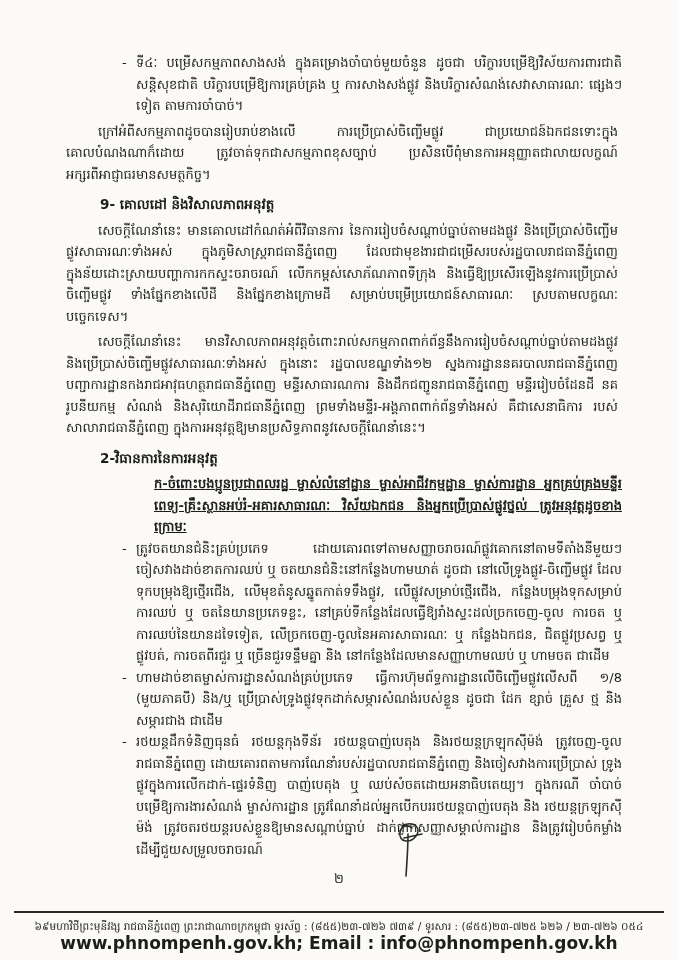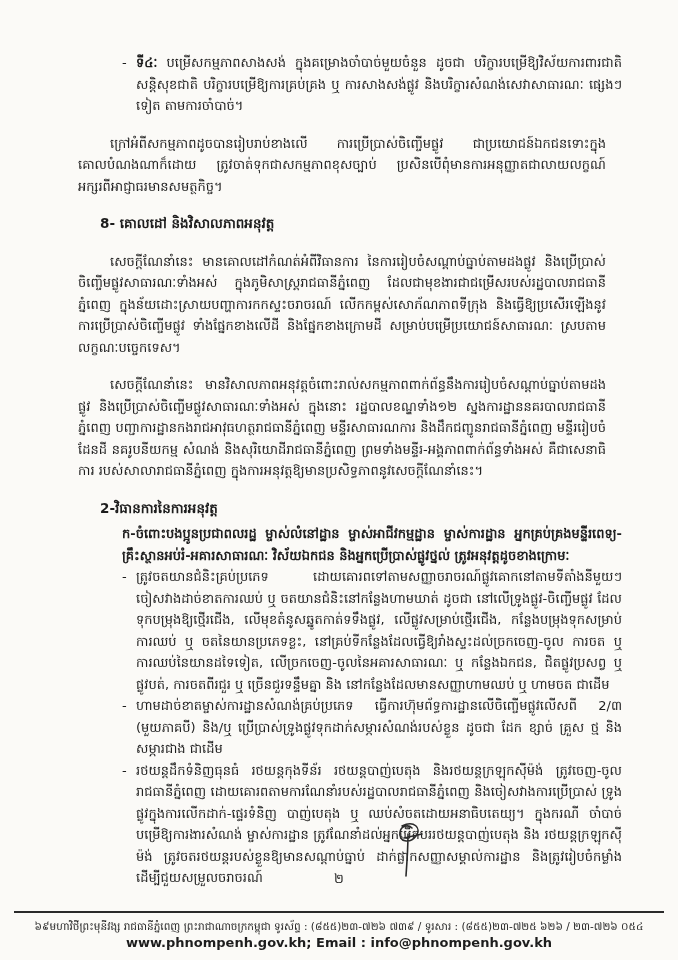--- a/index.html
+++ b/index.html
@@ -15,45 +15,46 @@
   }
   .content{
     position:absolute;
     left:62px;top:52px;
     width:560px;
     font-size:13px;
     line-height:21.5px;
     text-align:justify;
   }
   .para{
-    margin:16px;
+    margin:4px;
     text-indent:32px;
   }
   .bullet-row{
     display:flex;
     align-items:flex-start;
   }
   .bullet-row .marker{
     flex:0 0 14px;
     text-align:left;
   }
   .bullet-row .btext{
     flex:1;
   }
   .t4-block{margin-left:60px;}
-  .t4-block .btext b{font-weight:bold;}
+  .t4-block .btext b{font-weight:normal;}
   .sec-heading{
     margin:9px 0 4px 38px;
     font-size:13.5px;
     font-weight:bold;
     text-align:left;
   }
   .sub-k{
-    margin:0 0 0 60px;
+    margin:0 0 0 92px;
     font-weight:bold;
+    text-decoration:underline;
   }
   .bullets{
     margin:0 0 0 60px;
     padding:0;
     list-style:none;
   }
   .bullets .bullet-row{margin:0;}
   b.inline-bold{font-weight:normal;}
   .handwritten-initial{
     position:absolute;
@@ -78,21 +79,21 @@
     border-top:2px solid #2a2a2a;
     margin:0 14px 5px 14px;
   }
   .footer-line1{
     font-size:10.5px;
     line-height:16px;
     color:#1d1d1d;
     padding:0 4px;
   }
   .footer-line2{
-    font-size:13px;
+    font-size:17px;
     line-height:18px;
     font-weight:bold;
     color:#1d1d1d;
   }
 </style>
 </head>
 <body>
 
 <div class="page">
   <div class="content">
@@ -100,38 +101,38 @@
     <div class="bullet-row t4-block">
       <span class="marker">-</span>
       <div class="btext">
         <b class="inline-bold">ទី៤ៈ</b>
         <span>បម្រើសកម្មភាពសាងសង់ ក្នុងគម្រោងចាំបាច់មួយចំនួន ដូចជា បរិក្ខារបម្រើឱ្យវិស័យការពារជាតិ សន្តិសុខជាតិ បរិក្ខារបម្រើឱ្យការគ្រប់គ្រង ឬ ការសាងសង់ផ្លូវ និងបរិក្ខារសំណង់សេវាសាធារណៈ ផ្សេងៗទៀត តាមការចាំបាច់។</span>
       </div>
     </div>
 
     <p class="para">ក្រៅអំពីសកម្មភាពដូចបានរៀបរាប់ខាងលើ ការប្រើប្រាស់ចិញ្ចើមផ្លូវ ជាប្រយោជន៍ឯកជនទោះក្នុងគោលបំណងណាក៏ដោយ ត្រូវចាត់ទុកជាសកម្មភាពខុសច្បាប់ ប្រសិនបើពុំមានការអនុញ្ញាតជាលាយលក្ខណ៍អក្សរពីអាជ្ញាធរមានសមត្ថកិច្ច។</p>
 
-    <h3 class="sec-heading">8- គោលដៅ និងវិសាលភាពអនុវត្ត</h3>
+    <h3 class="sec-heading">9- គោលដៅ និងវិសាលភាពអនុវត្ត</h3>
     <p class="para">សេចក្តីណែនាំនេះ មានគោលដៅកំណត់អំពីវិធានការ នៃការរៀបចំសណ្តាប់ធ្នាប់តាមដងផ្លូវ និងប្រើប្រាស់ចិញ្ចើមផ្លូវសាធារណៈទាំងអស់ ក្នុងភូមិសាស្ត្ររាជធានីភ្នំពេញ ដែលជាមុខងារជាជម្រើសរបស់រដ្ឋបាលរាជធានីភ្នំពេញ ក្នុងន័យដោះស្រាយបញ្ហាការកកស្ទះចរាចរណ៍ លើកកម្ពស់សោភ័ណភាពទីក្រុង និងធ្វើឱ្យប្រសើរឡើងនូវការប្រើប្រាស់ចិញ្ចើមផ្លូវ ទាំងផ្នែកខាងលើដី និងផ្នែកខាងក្រោមដី សម្រាប់បម្រើប្រយោជន៍សាធារណៈ ស្របតាមលក្ខណៈបច្ចេកទេស។</p>
     <p class="para">សេចក្តីណែនាំនេះ មានវិសាលភាពអនុវត្តចំពោះរាល់សកម្មភាពពាក់ព័ន្ធនឹងការរៀបចំសណ្តាប់ធ្នាប់តាមដងផ្លូវ និងប្រើប្រាស់ចិញ្ចើមផ្លូវសាធារណៈទាំងអស់ ក្នុងនោះ រដ្ឋបាលខណ្ឌទាំង១២ ស្នងការដ្ឋាននគរបាលរាជធានីភ្នំពេញ បញ្ជាការដ្ឋានកងរាជអាវុធហត្ថរាជធានីភ្នំពេញ មន្ទីរសាធារណការ និងដឹកជញ្ជូនរាជធានីភ្នំពេញ មន្ទីររៀបចំដែនដី នគរូបនីយកម្ម សំណង់ និងសុរិយោដីរាជធានីភ្នំពេញ ព្រមទាំងមន្ទីរ-អង្គភាពពាក់ព័ន្ធទាំងអស់ គឺជាសេនាធិការ របស់សាលារាជធានីភ្នំពេញ ក្នុងការអនុវត្តឱ្យមានប្រសិទ្ធភាពនូវសេចក្តីណែនាំនេះ។</p>
 
     <h3 class="sec-heading">2-វិធានការនៃការអនុវត្ត</h3>
     <div class="sub-k">ក-ចំពោះបងប្អូនប្រជាពលរដ្ឋ ម្ចាស់លំនៅដ្ឋាន ម្ចាស់អាជីវកម្មដ្ឋាន ម្ចាស់ការដ្ឋាន អ្នកគ្រប់គ្រងមន្ទីរពេទ្យ-គ្រឹះស្ថានអប់រំ-អគារសាធារណៈ វិស័យឯកជន និងអ្នកប្រើប្រាស់ផ្លូវថ្នល់ ត្រូវអនុវត្តដូចខាងក្រោមៈ</div>
 
     <ul class="bullets">
       <li class="bullet-row">
         <span class="marker">-</span>
         <div class="btext">
           <span>ត្រូវចតយានជំនិះគ្រប់ប្រភេទ ដោយគោរពទៅតាមសញ្ញាចរាចរណ៍ផ្លូវគោកនៅតាមទីតាំងនីមួយៗ </span><b class="inline-bold">ចៀសវាងដាច់ខាតការឈប់ ឬ ចតយានជំនិះនៅកន្លែងហាមឃាត់</b><span> ដូចជា នៅលើទ្រូងផ្លូវ-ចិញ្ចើមផ្លូវ ដែលទុកបម្រុងឱ្យថ្មើរជើង, លើមុខតំនូសឆ្នូតកាត់ទទឹងផ្លូវ, លើផ្លូវសម្រាប់ថ្មើរជើង, កន្លែងបម្រុងទុកសម្រាប់ការឈប់ ឬ ចតនៃយានប្រភេទខ្លះ, នៅគ្រប់ទីកន្លែងដែលធ្វើឱ្យរាំងស្ទះដល់ច្រកចេញ-ចូល ការចត ឬ ការឈប់នៃយានដទៃទៀត, លើច្រកចេញ-ចូលនៃអគារសាធារណៈ ឬ កន្លែងឯកជន, ជិតផ្លូវប្រសព្វ ឬ ផ្លូវបត់, ការចតពីរជួរ ឬ ច្រើនជួរទន្ទឹមគ្នា និង នៅកន្លែងដែលមានសញ្ញាហាមឈប់ ឬ ហាមចត ជាដើម</span>
         </div>
       </li>
       <li class="bullet-row">
         <span class="marker">-</span>
         <div class="btext">
-          <span>ហាមដាច់ខាតម្ចាស់ការដ្ឋានសំណង់គ្រប់ប្រភេទ ធ្វើការហ៊ុមព័ទ្ធការដ្ឋានលើចិញ្ចើមផ្លូវលើសពី 2/៣ </span><b class="inline-bold">(មួយភាគបី) និង/ឬ</b><span> ប្រើប្រាស់ទ្រូងផ្លូវទុកដាក់សម្ភារសំណង់របស់ខ្លួន ដូចជា ដែក ខ្សាច់ គ្រួស ថ្ម និង សម្ភារជាង ជាដើម</span>
+          <span>ហាមដាច់ខាតម្ចាស់ការដ្ឋានសំណង់គ្រប់ប្រភេទ ធ្វើការហ៊ុមព័ទ្ធការដ្ឋានលើចិញ្ចើមផ្លូវលើសពី ១/8 </span><b class="inline-bold">(មួយភាគបី) និង/ឬ</b><span> ប្រើប្រាស់ទ្រូងផ្លូវទុកដាក់សម្ភារសំណង់របស់ខ្លួន ដូចជា ដែក ខ្សាច់ គ្រួស ថ្ម និង សម្ភារជាង ជាដើម</span>
         </div>
       </li>
       <li class="bullet-row">
         <span class="marker">-</span>
         <div class="btext">
           <span>រថយន្តដឹកទំនិញធុនធំ រថយន្តកុងទីន័រ រថយន្តបាញ់បេតុង និងរថយន្តក្រឡុកស៊ីម៉ង់ ត្រូវចេញ-ចូល រាជធានីភ្នំពេញ ដោយគោរពតាមការណែនាំរបស់រដ្ឋបាលរាជធានីភ្នំពេញ និងចៀសវាងការប្រើប្រាស់ ទ្រូងផ្លូវក្នុងការលើកដាក់-ផ្ទេរទំនិញ បាញ់បេតុង ឬ ឈប់សំចតដោយអនាធិបតេយ្យ។ ក្នុងករណី ចាំបាច់បម្រើឱ្យការងារសំណង់ </span><b class="inline-bold">ម្ចាស់ការដ្ឋាន</b><span> ត្រូវណែនាំដល់អ្នកបើកបររថយន្តបាញ់បេតុង និង រថយន្តក្រឡុកស៊ីម៉ង់ ត្រូវចតរថយន្តរបស់ខ្លួនឱ្យមានសណ្តាប់ធ្នាប់ ដាក់ផ្លាកសញ្ញាសម្គាល់ការដ្ឋាន និងត្រូវរៀបចំកម្លាំងដើម្បីជួយសម្រួលចរាចរណ៍</span>
         </div>
       </li>
     </ul>
   </div>

